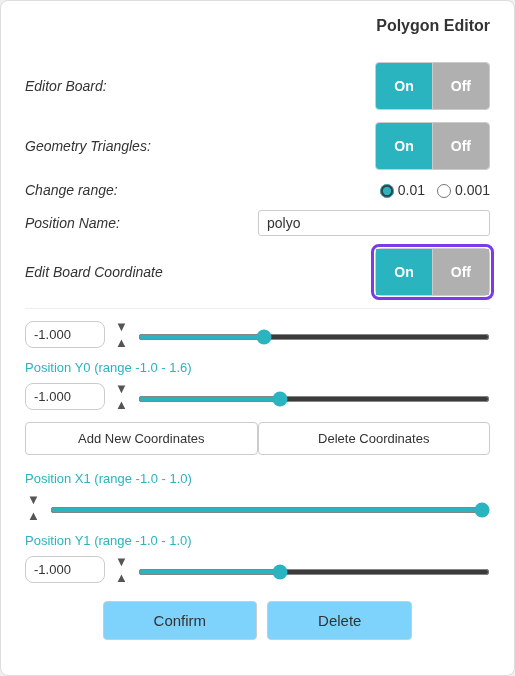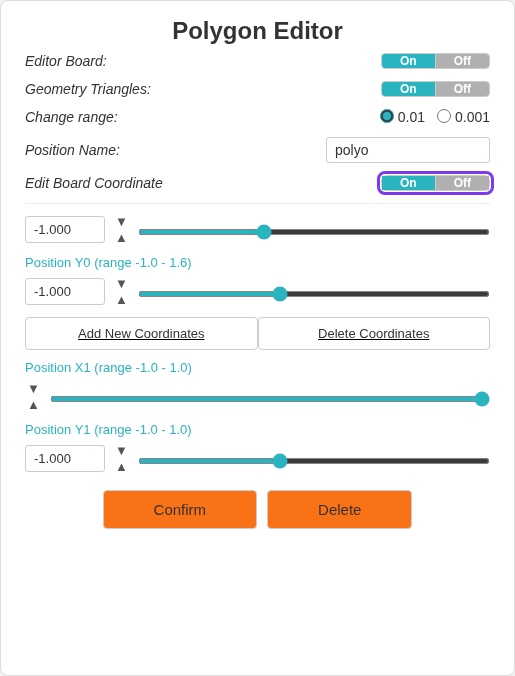--- a/index.html
+++ b/index.html
@@ -15,84 +15,84 @@
       background: #fff;
       border: 1px solid #ddd;
       border-radius: 8px;
       width: 515px;
       min-height: 676px;
       padding: 16px 24px 20px 24px;
       position: relative;
       overflow: hidden;
     }
     .panel-title {
-      text-align: center;
-      font-size: 24px;
+      text-align: right;
+      font-size: 16px;
       font-weight: bold;
       color: #333;
-      margin-bottom: 8px;
+      margin-bottom: 27px;
     }
     .row {
       display: flex;
       align-items: center;
       margin-bottom: 12px;
     }
     .row-label {
       font-size: 14px;
       color: #333;
       white-space: nowrap;
       font-style: italic;
     }
     .spacer { flex: 1; }
     .toggle-group {
       display: flex;
       border-radius: 4px;
       overflow: hidden;
       border: 1px solid #ccc;
     }
     .toggle-btn {
-      padding: 0 18px;
-      font-size: 12px;
+      padding: 15px 18px;
+      font-size: 14px;
       cursor: pointer;
       border: none;
       background: #b0b0b0;
       color: #fff;
       font-weight: bold;
     }
     .toggle-btn.active {
       background: #2ab4bf;
       color: #fff;
     }
     .toggle-btn:first-child {
       border-right: 1px solid #ccc;
     }
     .radio-group {
       display: flex;
       align-items: center;
       gap: 12px;
     }
     .radio-group label {
       display: flex;
-      align-items: flex-start;
+      align-items: flex-end;
       gap: 4px;
       font-size: 14px;
       color: #333;
       cursor: pointer;
     }
     input[type="radio"] {
       accent-color: #2ab4bf;
       width: 14px;
       height: 14px;
     }
     .name-input {
       border: 1px solid #ccc;
       border-radius: 3px;
       padding: 4px 8px;
       font-size: 14px;
-      width: 164px;
+      width: 232px;
       color: #333;
     }
     .edit-toggle-group {
       display: flex;
       border-radius: 6px;
       overflow: visible;
       border: 1px solid #ccc;
       position: relative;
     }
     .edit-toggle-group .toggle-btn.active {
@@ -115,21 +115,21 @@
       margin-top: 8px;
     }
     .coord-row {
       display: flex;
       align-items: center;
       gap: 8px;
       margin-bottom: 10px;
     }
     .coord-input {
       border: 1px solid #ccc;
-      border-radius: 3px;
+      border-radius: 8px;
       padding: 5px 8px;
       font-size: 13px;
       width: 80px;
       color: #2ab4bf;
     }
     .coord-input.dark {
       color: #333;
     }
     .arrow-btns {
       display: flex;
@@ -151,23 +151,22 @@
     }
     input[type="range"] {
       width: 100%;
       height: 6px;
       accent-color: #2ab4bf;
       cursor: pointer;
     }
     .btn-row {
       display: flex;
       gap: 0;
-      margin-bottom: 10px;
+      margin-bottom: 16px;
       margin-top: 4px;
-      text-decoration: underline;
     }
     .action-btn {
       flex: 1;
       padding: 8px 10px;
       font-size: 13px;
       border: 1px solid #ccc;
       border-radius: 4px;
       background: #fff;
       cursor: pointer;
       color: #333;
@@ -176,21 +175,21 @@
       display: flex;
       gap: 10px;
       margin-top: 16px;
       justify-content: center;
     }
     .confirm-btn {
       padding: 10px 50px;
       font-size: 15px;
       border: 1px solid #ccc;
       border-radius: 4px;
-      background: #f97316;
+      background: #7dd3fc;
       cursor: pointer;
       color: #333;
     }
     .divider {
       height: 1px;
       background: #eee;
       margin: 10px 0;
     }
     .edit-row-wrapper {
       position: relative;

